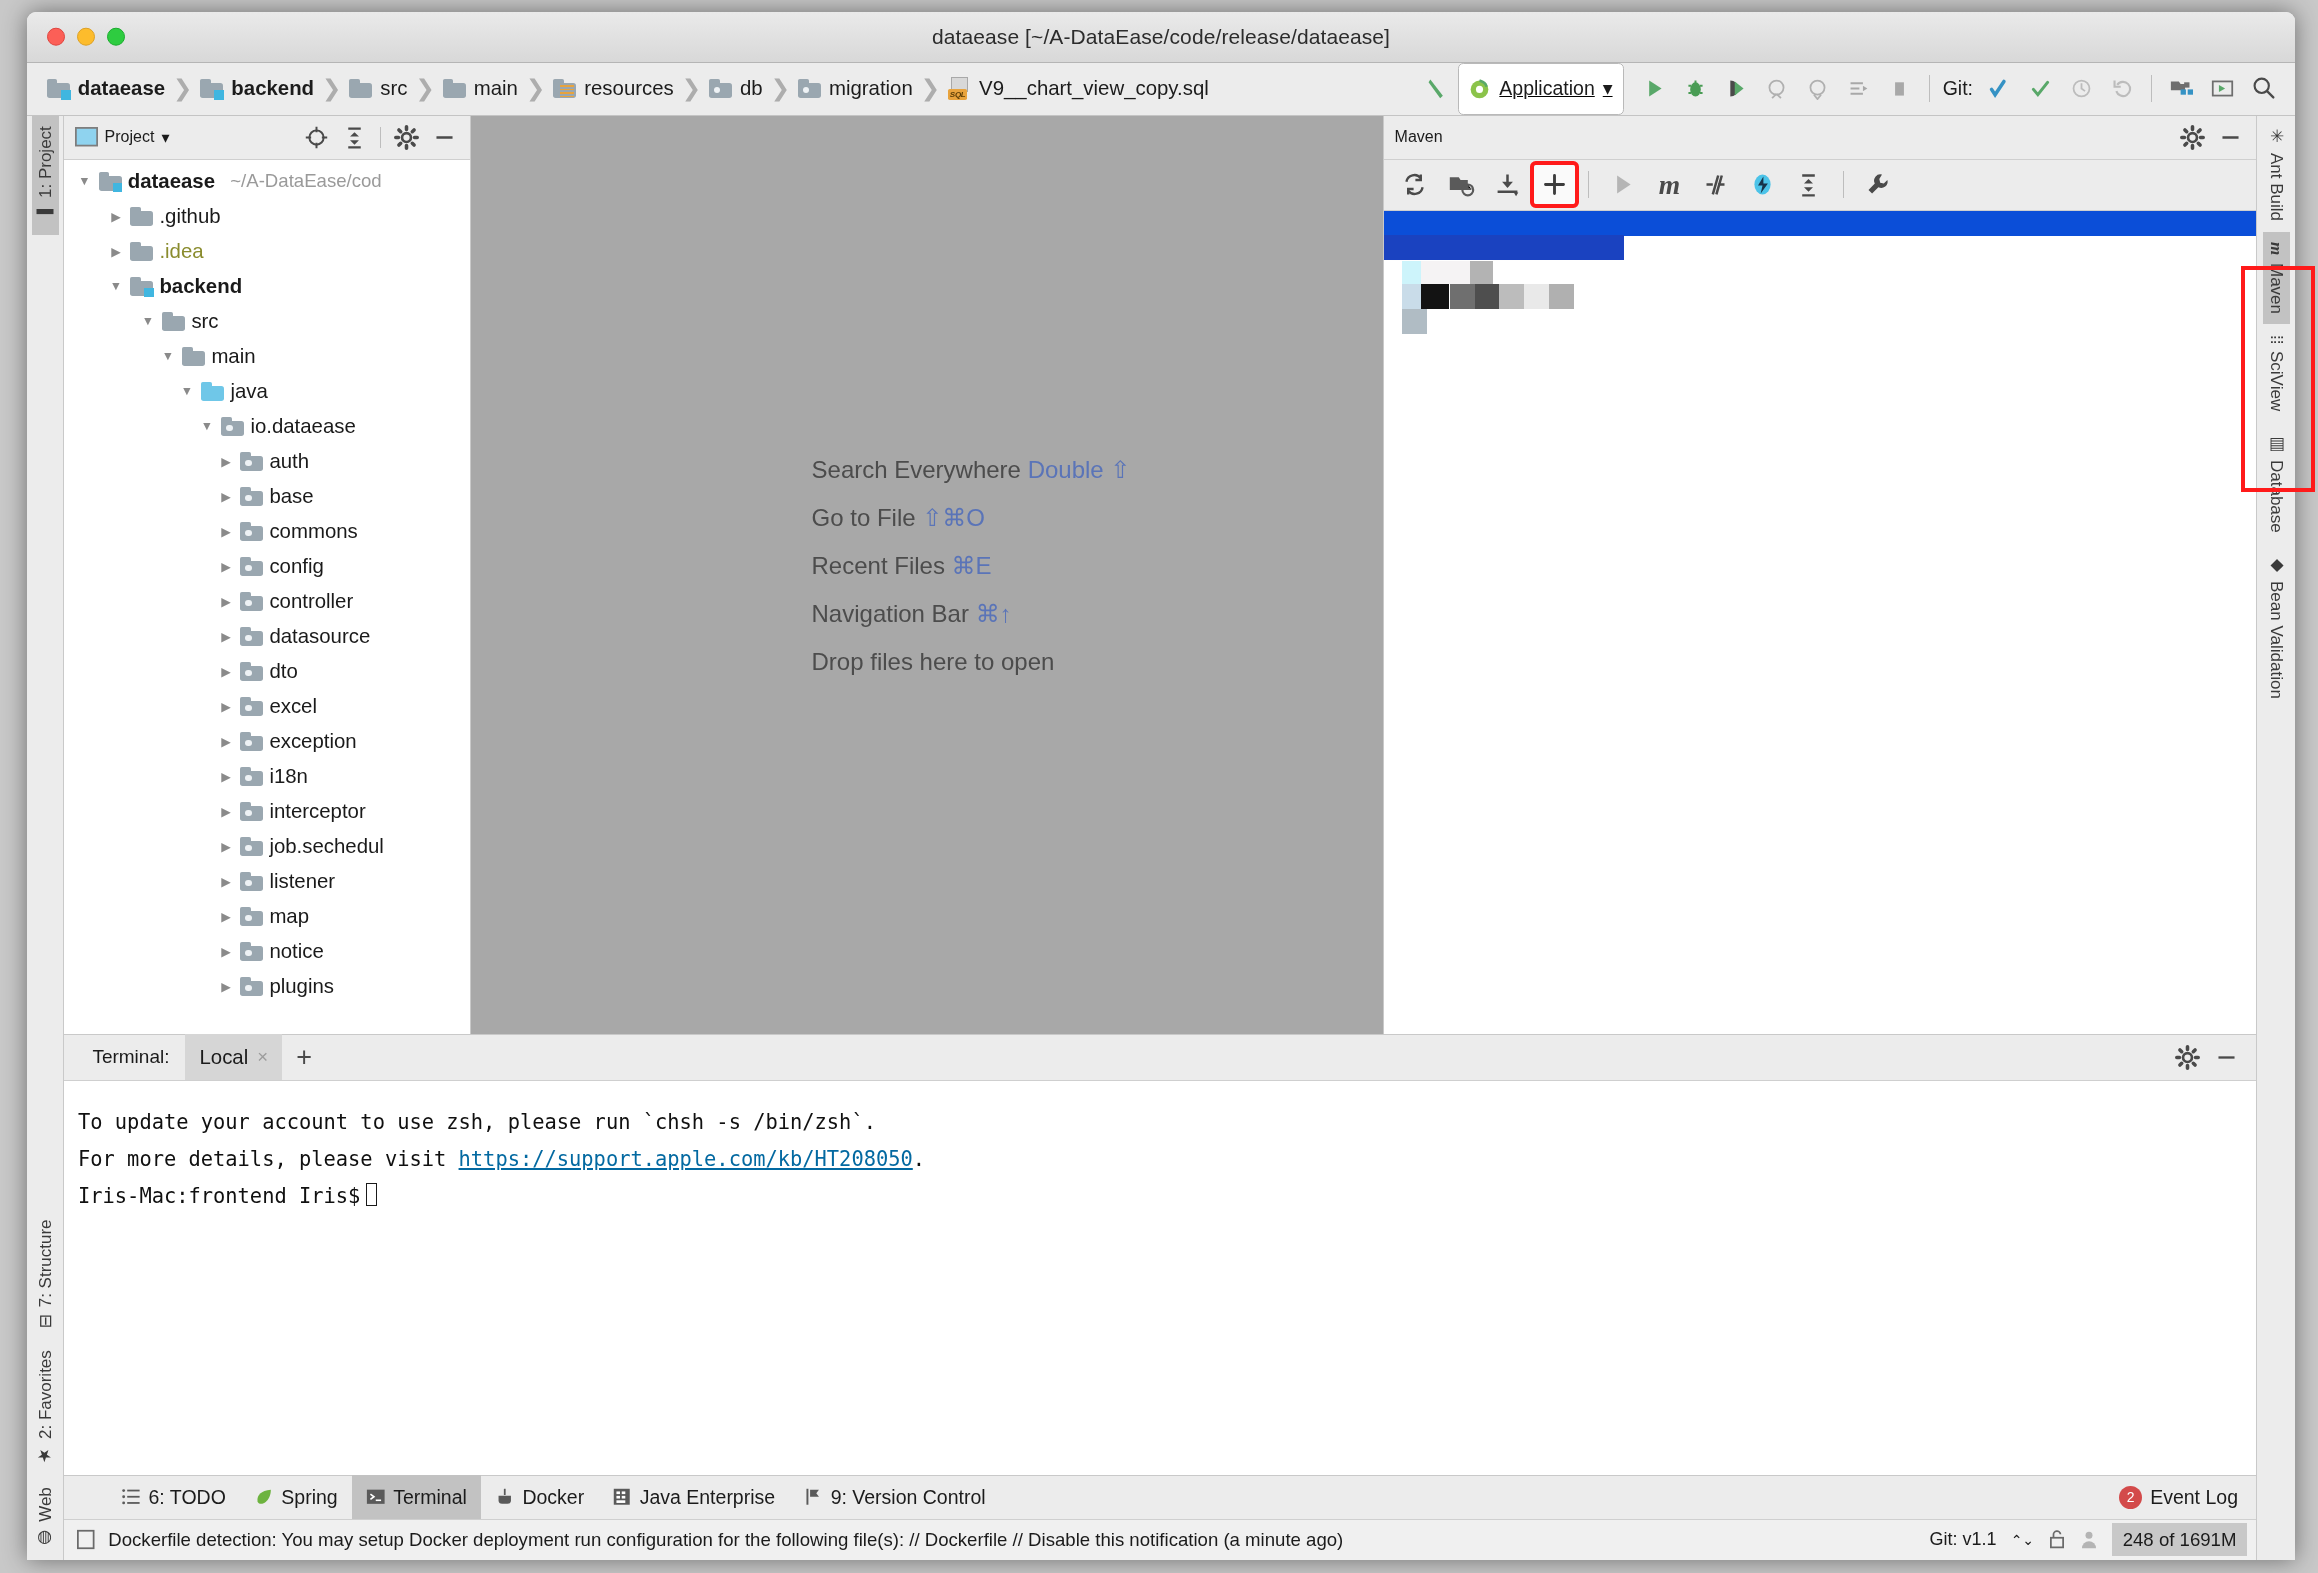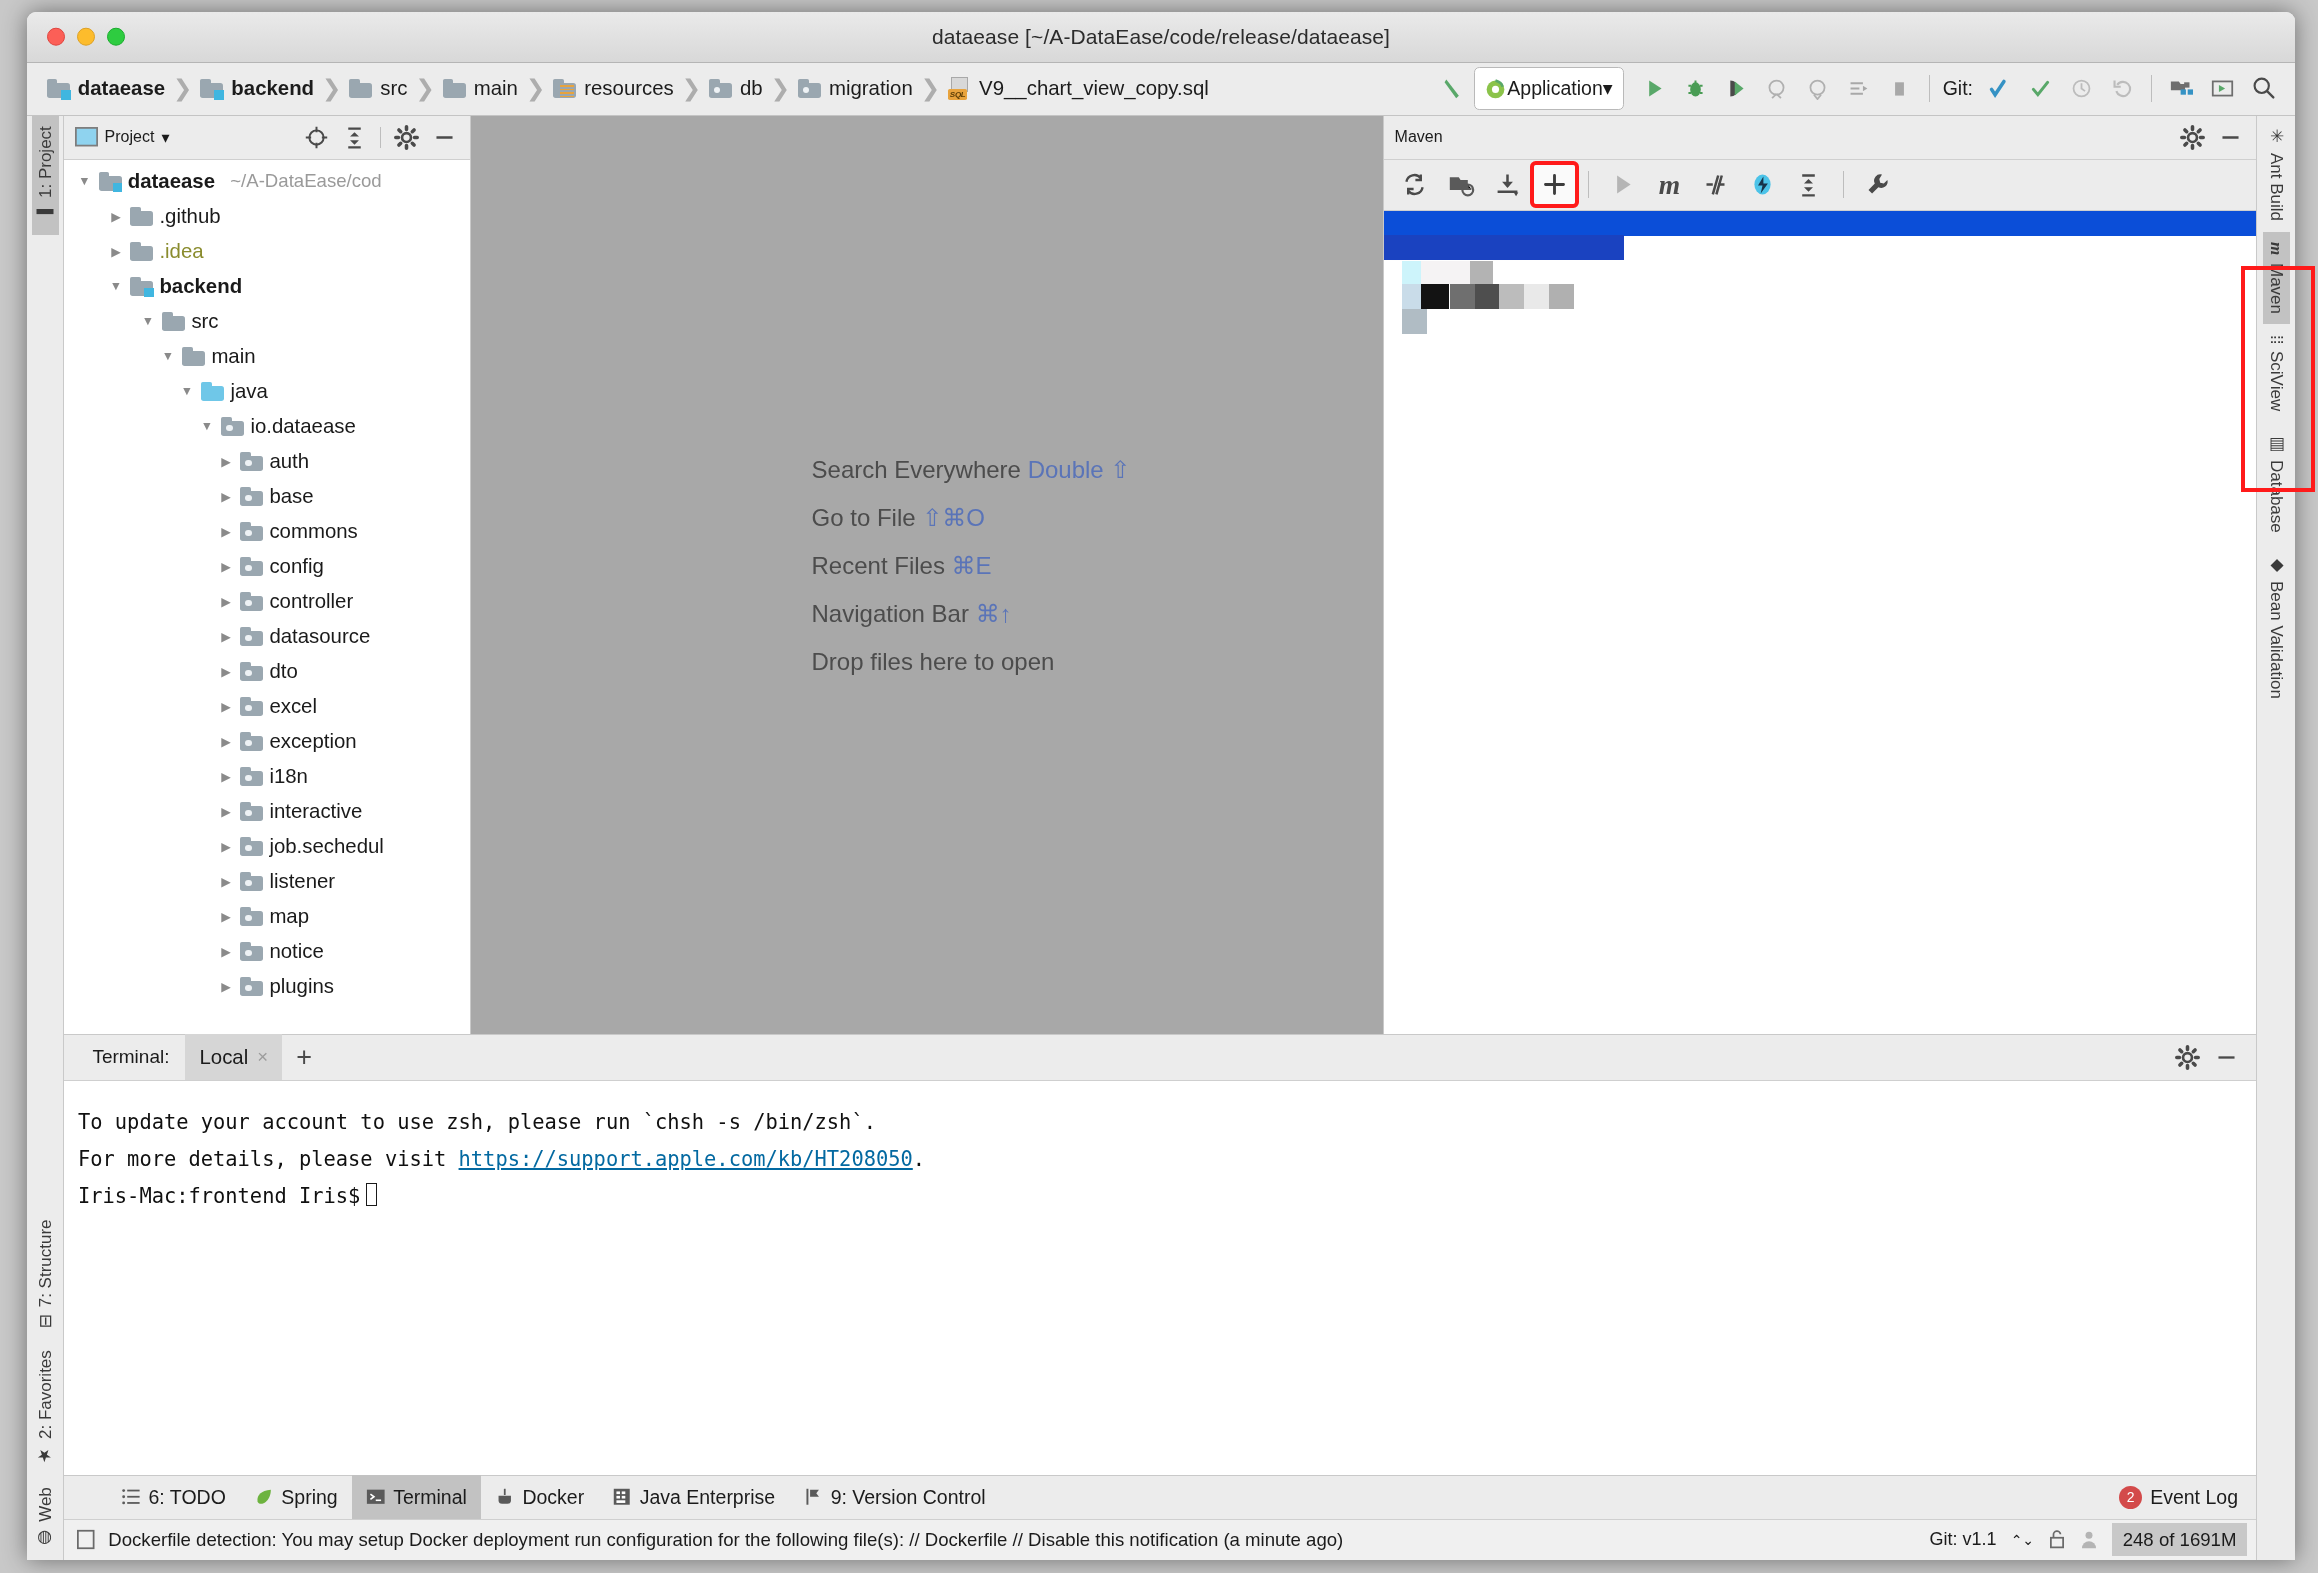--- a/index.html
+++ b/index.html
@@ -72,24 +72,25 @@
      background: repeating-linear-gradient(#e8a33d 0 1.8px, transparent 1.8px 3.5px); }
   .ficon.java .body, .ficon.java .tab { background: #6fc7e8; }
   .sqlicon { width: 23px; height: 23px; position: relative; flex: 0 0 23px; }
   .sqlicon .sheet { position:absolute; left:2.7px; top:0; width:17px; height:15px; background:#d8d8d8; border:0.9px solid #a8a8a8;}
   .sqlicon .tag { position:absolute; left:0; bottom:0; background:#e8a33d; color:#5a3c06; font-size:8px; font-weight:bold; padding:0.9px 1.8px; border-radius:1.8px; letter-spacing:-0.3px;}
 
   .nav-right { margin-left: auto; display: flex; align-items: center; gap: 1.8px; }
   .tb-btn { width: 39px; height: 39px; display:flex; align-items:center; justify-content:center; border-radius:3.5px; cursor:default; }
   .tb-sep { width: 0.9px; height: 27px; background: #bdbdbd; margin: 0 8px; }
   .runcfg {
-    display: flex; align-items: center; 
-    height: 43px; padding: 0 10.6px 0 9px;
+    display: flex; align-items: center; gap: 8px;
+    height: 52px; padding: 0 10.6px 0 9px;
     background: #fff; border: 0.9px solid #b9b9b9; border-radius: 5.3px;
     margin-right: 9px;
+    text-decoration: underline;
   }
   .runcfg .lbl { font-size: 19.5px; color: #1c1c1c; }
   .gitlabel { font-size: 19.5px; color: #1c1c1c; margin: 0 5.3px 0 3.5px; }
 
   
   .body { flex: 1 1 auto; display: flex; min-height: 0; background: #ececec; }
 
   .side-strip {
     flex: 0 0 37px; background: #ececec;
     border-right: 0.9px solid #c9c9c9;
@@ -630,21 +631,21 @@
                   </span>
               <span class="tlabel">i18n</span>
             </div>
             <div class="trow" style="padding-left:154px">
               <span class="tw">▶</span>
               <span class="ficon pkg">
                     <i class="tab"></i>
                     <i class="body"></i>
                     <i class="dot"></i>
                   </span>
-              <span class="tlabel">interactive</span>
+              <span class="tlabel">interceptor</span>
             </div>
             <div class="trow" style="padding-left:154px">
               <span class="tw">▶</span>
               <span class="ficon pkg">
                     <i class="tab"></i>
                     <i class="body"></i>
                     <i class="dot"></i>
                   </span>
               <span class="tlabel">job.sechedul</span>
             </div>

